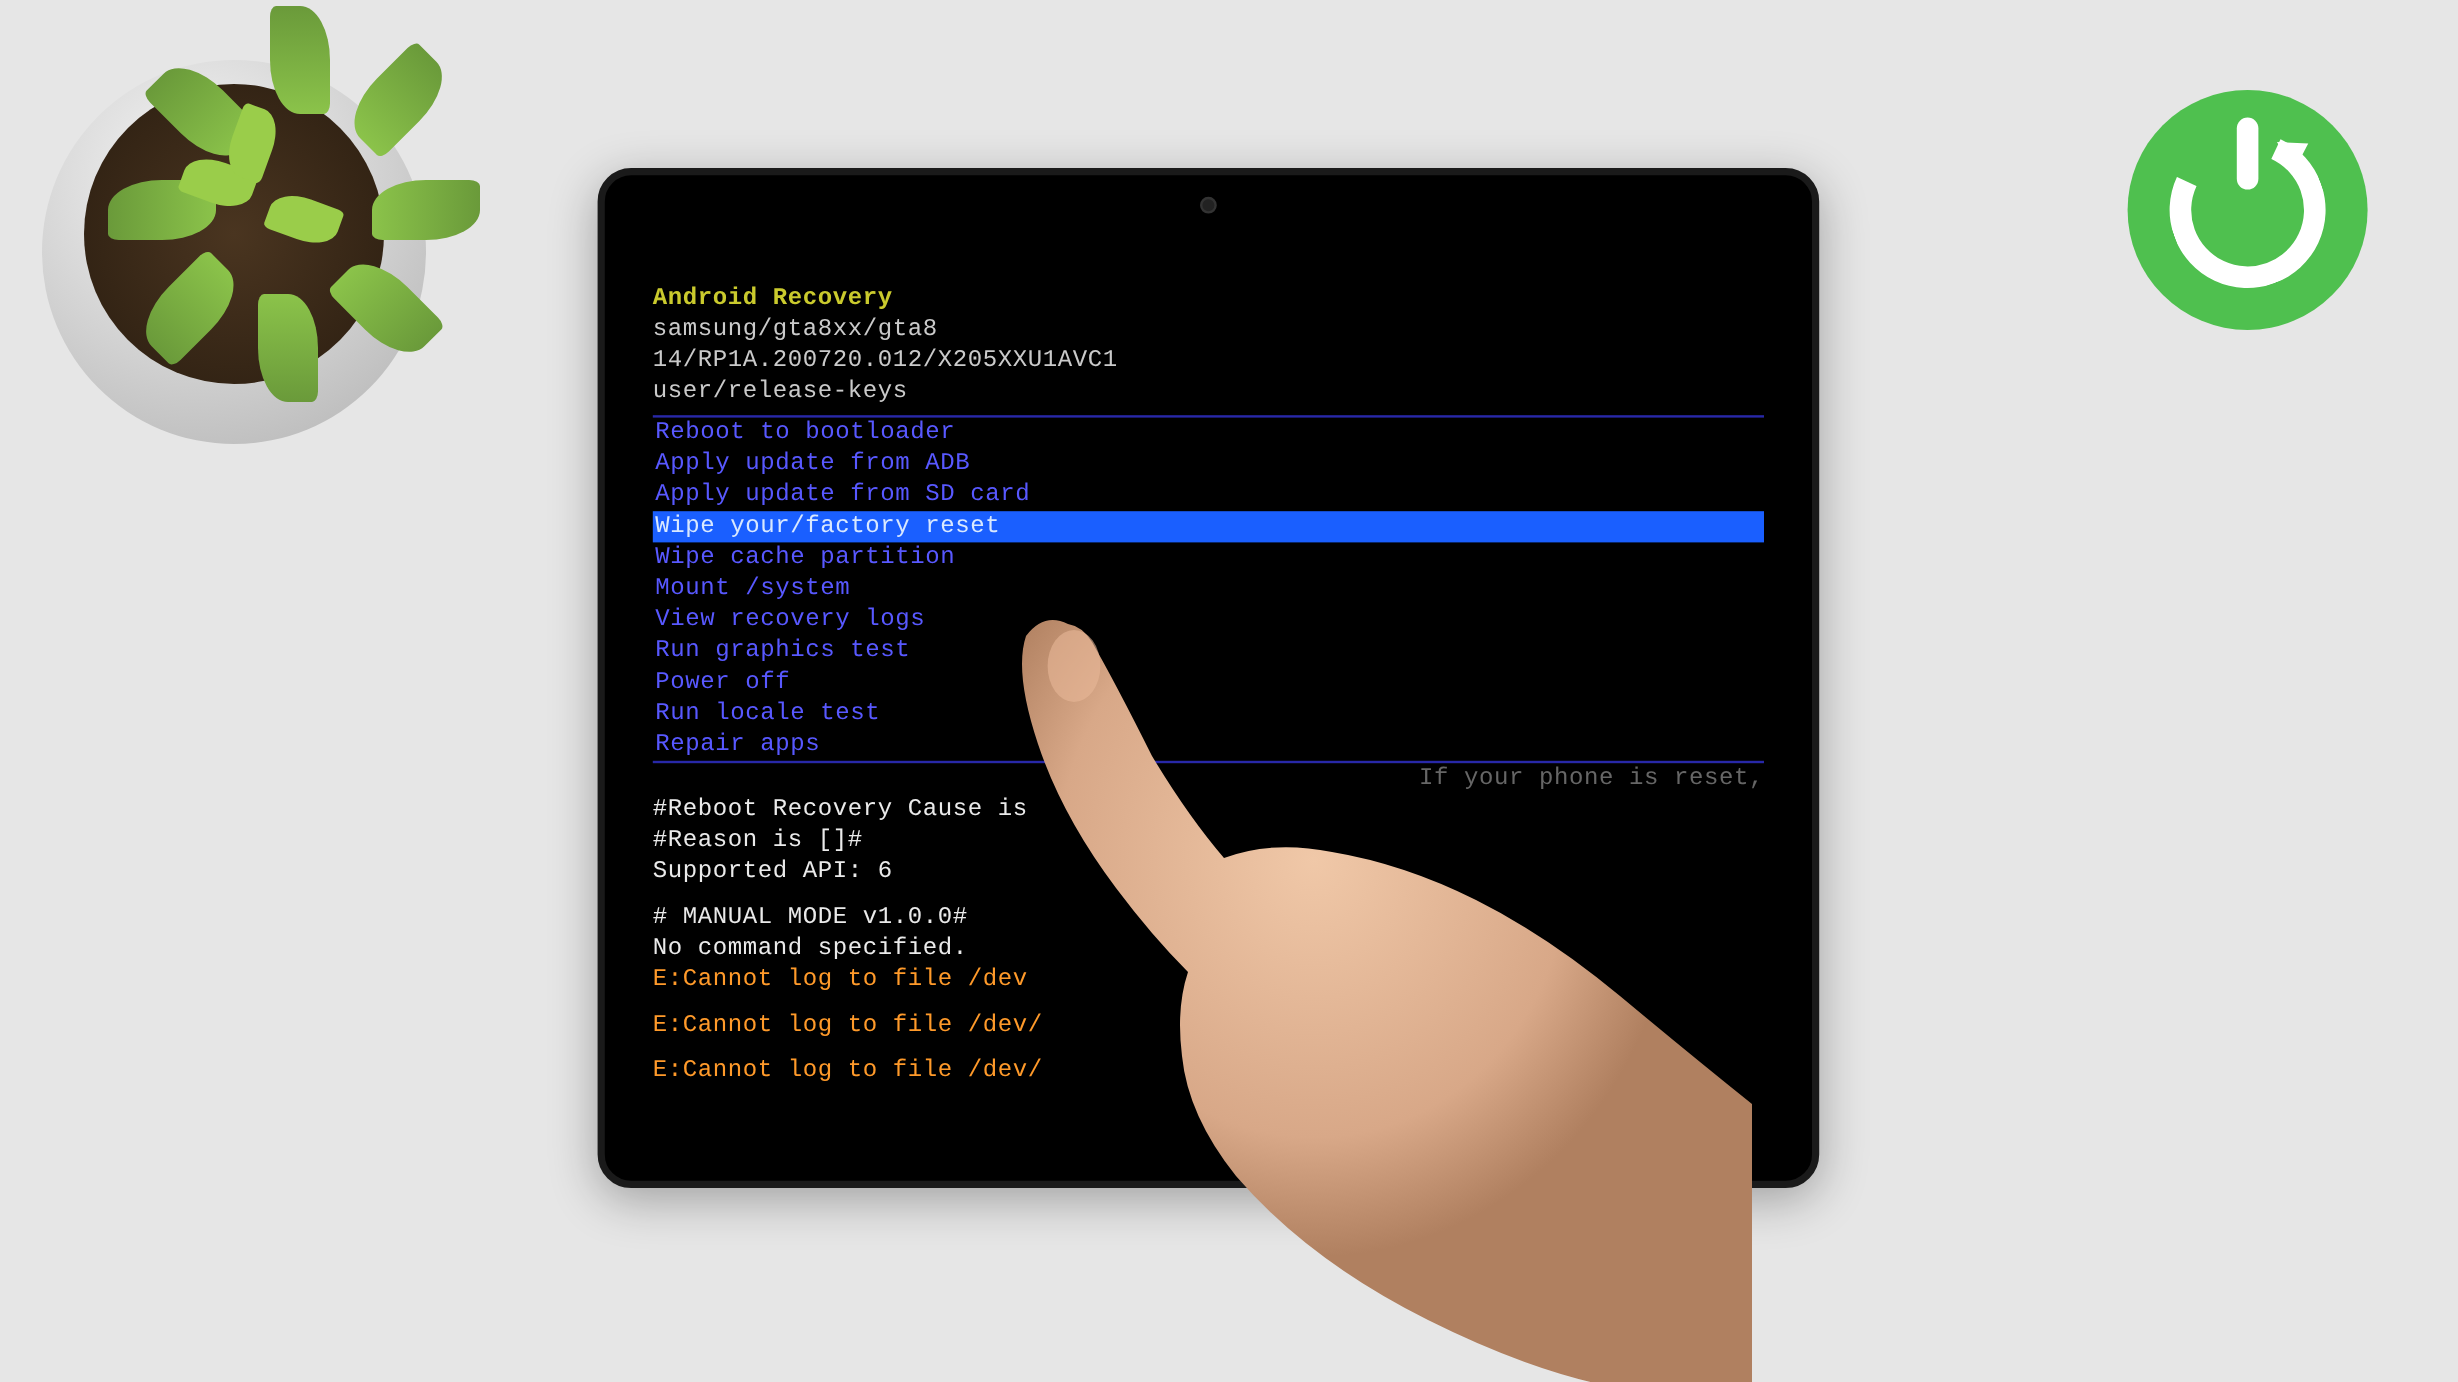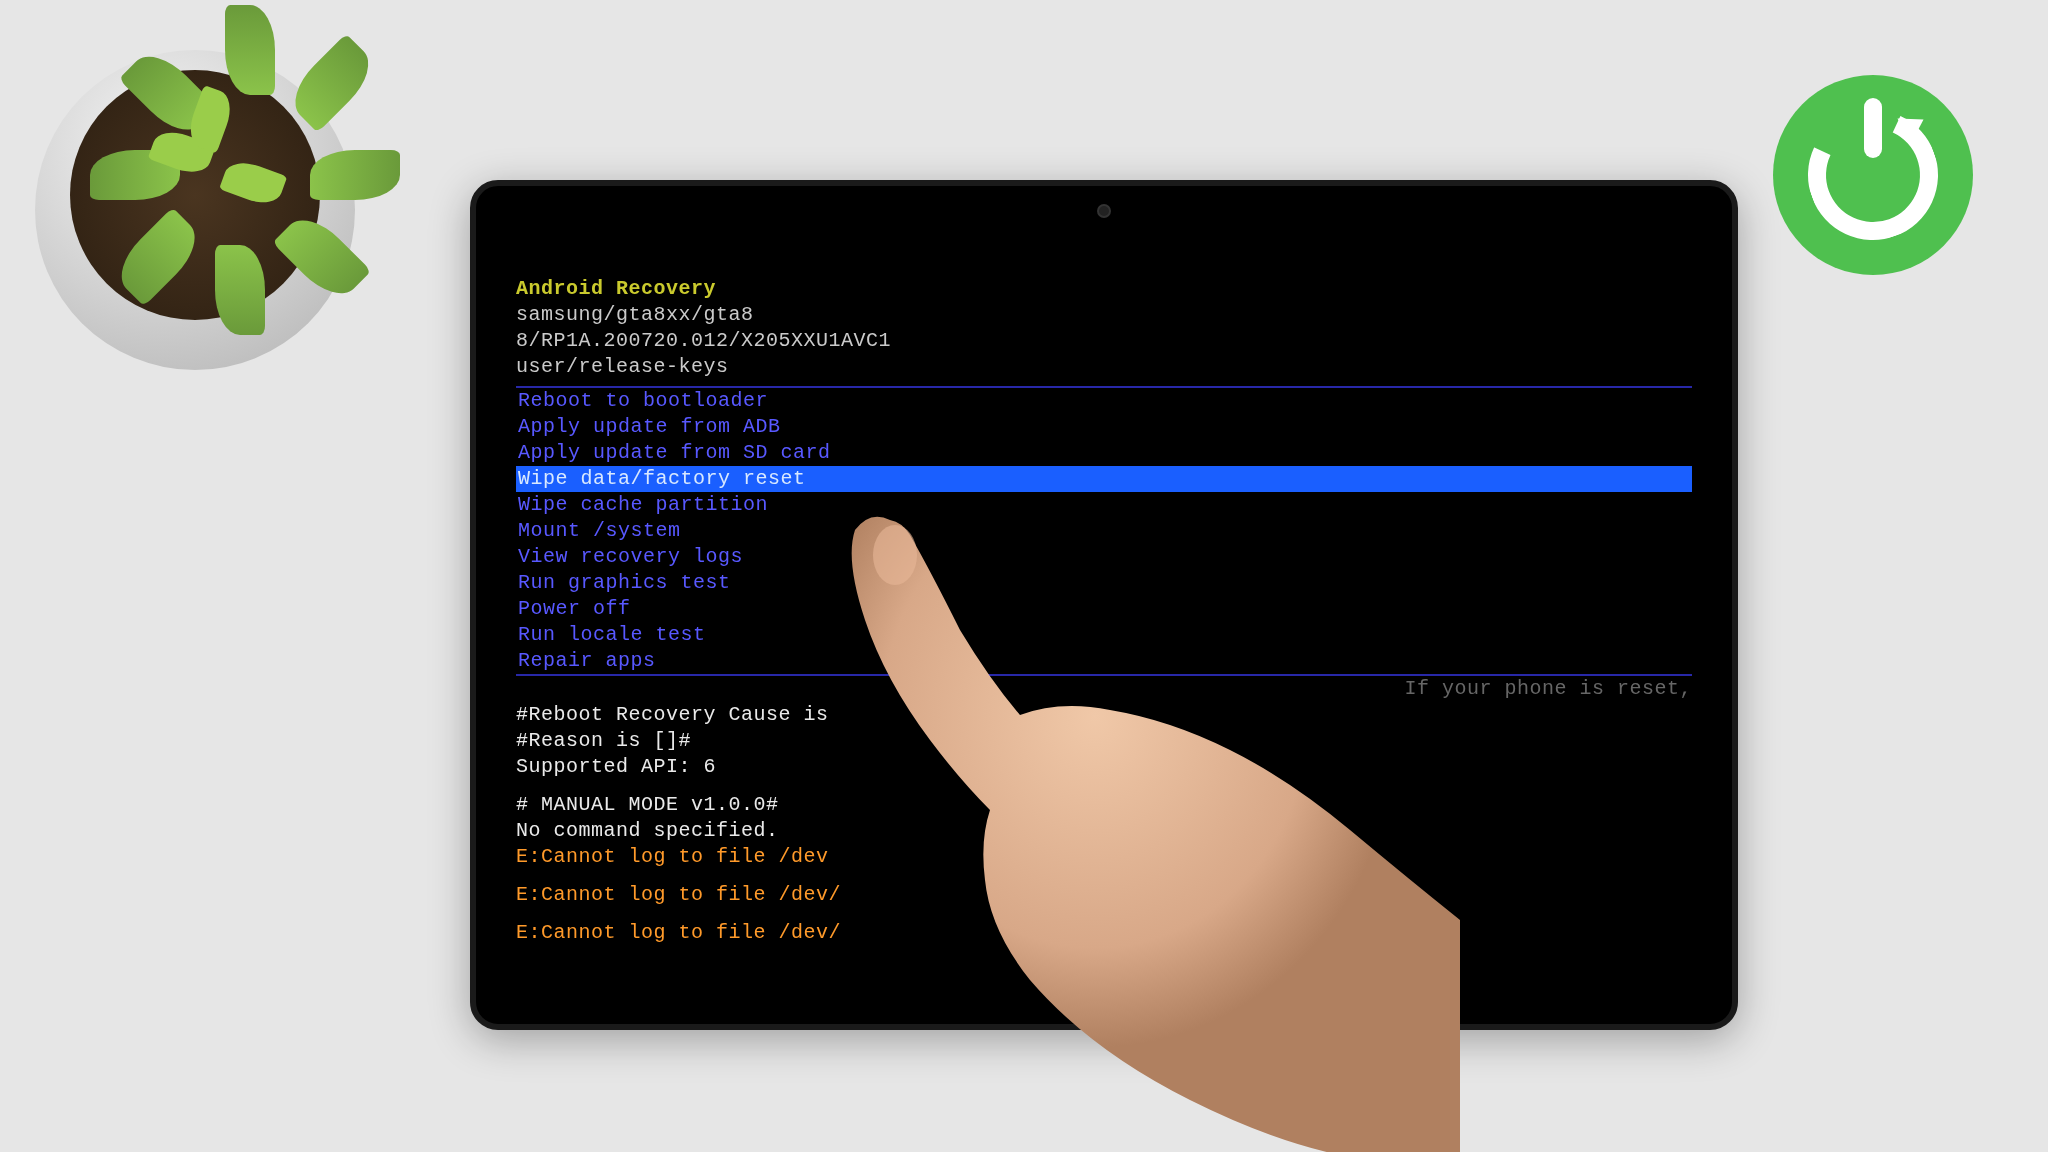--- a/index.html
+++ b/index.html
@@ -47,28 +47,27 @@
       position: absolute;
       width: 90px;
       height: 50px;
       background: linear-gradient(to right, #6a9a3a, #8bc34a);
       border-radius: 50% 10% 50% 10%;
       transform-origin: right center;
     }
     .tablet {
       position: absolute;
       top: 140px;
-      left: 470px;
-      width: 1268px;
+      left: 498px;
+      width: 1018px;
       height: 850px;
       background: #000;
       border-radius: 28px;
       border: 6px solid #1a1a1a;
       box-shadow: 0 10px 40px rgba(0,0,0,0.3);
-      margin-top: 40px;
     }
     .camera {
       position: absolute;
       top: 18px;
       left: 50%;
       transform: translateX(-50%);
       width: 14px;
       height: 14px;
       background: #222;
       border-radius: 50%;
@@ -183,28 +182,28 @@
     <div class="leaf" style="top:70px;left:60px;width:60px;height:35px;transform:rotate(110deg);background:#9acd4a"></div>
     <div class="leaf" style="top:95px;left:85px;width:60px;height:35px;transform:rotate(200deg);background:#9acd4a"></div>
   </div>
 </div>
 
 <div class="tablet">
   <div class="camera"></div>
   <div class="screen">
     <div class="title">Android Recovery</div>
     <div class="header-line">samsung/gta8xx/gta8</div>
-    <div class="header-line">8/RP1A.200720.012/X205XXU1AVC1</div>
+    <div class="header-line">14/RP1A.200720.012/X205XXU1AVC1</div>
     <div class="header-line">user/release-keys</div>
 
     <div class="menu">
       <div class="menu-item">Reboot to bootloader</div>
       <div class="menu-item">Apply update from ADB</div>
       <div class="menu-item">Apply update from SD card</div>
-      <div class="menu-item selected">Wipe data/factory reset</div>
+      <div class="menu-item selected">Wipe your/factory reset</div>
       <div class="menu-item">Wipe cache partition</div>
       <div class="menu-item">Mount /system</div>
       <div class="menu-item">View recovery logs</div>
       <div class="menu-item">Run graphics test</div>
       <div class="menu-item">Power off</div>
       <div class="menu-item">Run locale test</div>
       <div class="menu-item">Repair apps</div>
     </div>
     <div class="dim-line">If your phone is reset,</div>
 

